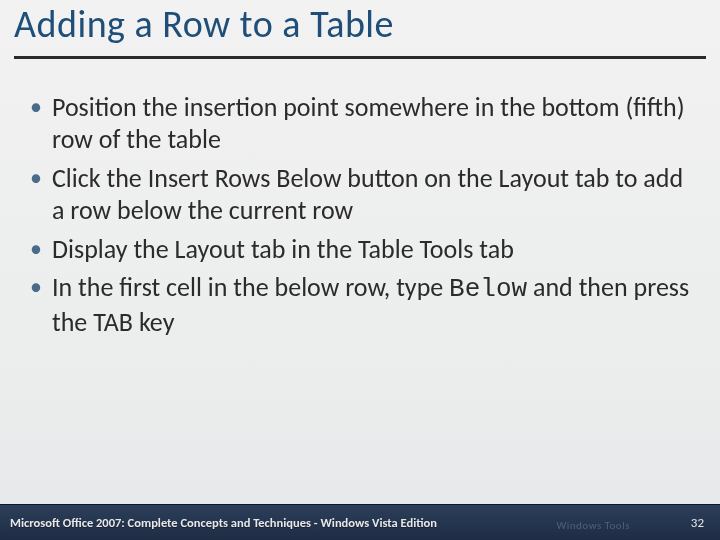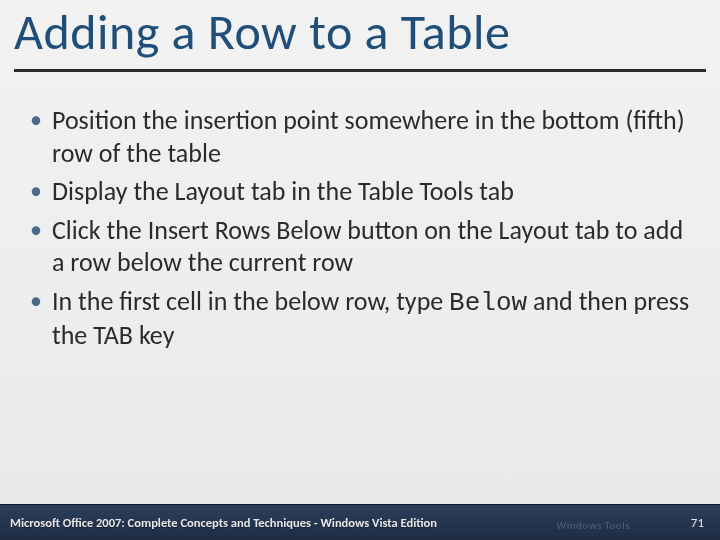--- a/index.html
+++ b/index.html
@@ -15,21 +15,21 @@
     position: relative;
     width: 720px;
     height: 540px;
     background: linear-gradient(to bottom, #f2f2f3 0%, #eceded 60%, #e7e8e9 100%);
   }
   .title-area {
     padding: 4px 14px 0 14px;
   }
   .title {
     color: #1f4e79;
-    font-size: 50px;
+    font-size: 38px;
     font-weight: 400;
     margin: 0;
     letter-spacing: 0.5px;
     line-height: 1.1;
   }
   .rule {
     border: none;
     border-top: 3px solid #2a2a2a;
     margin: 10px 14px 0 14px;
   }
@@ -105,27 +105,27 @@
 <div class="slide">
 
   <div class="title-area">
     <h1 class="title">Adding a Row to a Table</h1>
   </div>
   <hr class="rule">
 
   <div class="body">
     <ul class="bullets">
       <li><span>Position the insertion point somewhere in the bottom (fifth) row of the table</span></li>
+      <li><span>Click the Insert Rows Below button on the Layout tab to add a row below the current row</span></li>
       <li><span>Display the Layout tab in the Table Tools tab</span></li>
-      <li><span>Click the Insert Rows Below button on the Layout tab to add a row below the current row</span></li>
       <li>
         <span>In the first cell in the below row, type </span><span class="mono">Below</span><span> and then press the TAB key</span>
       </li>
     </ul>
   </div>
 
   <div class="footer">
     <span class="footer-text">Microsoft Office 2007: Complete Concepts and Techniques - Windows Vista Edition</span>
     <span class="footer-ghost">Windows Tools</span>
-    <span class="page-number">71</span>
+    <span class="page-number">32</span>
   </div>
 
 </div>
 
 </body></html>

